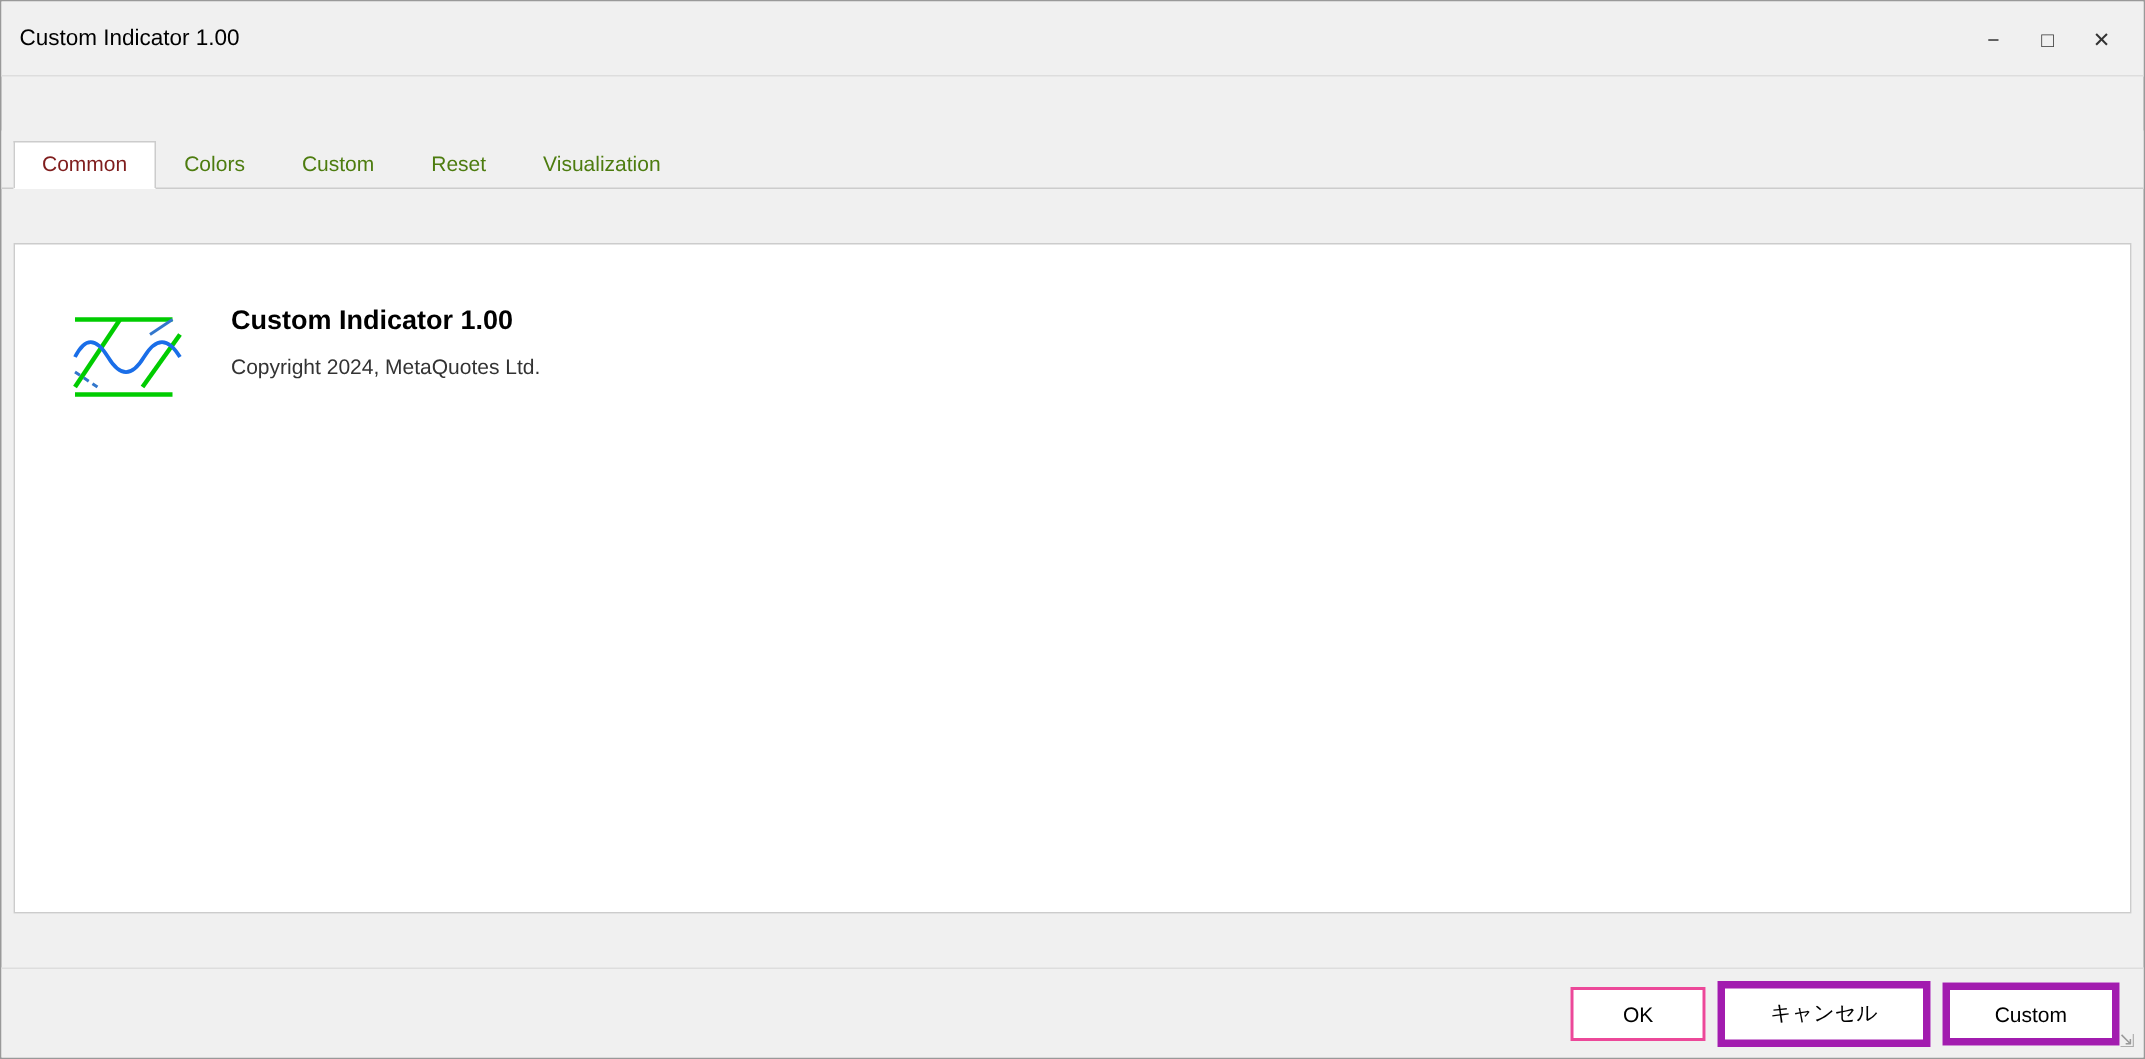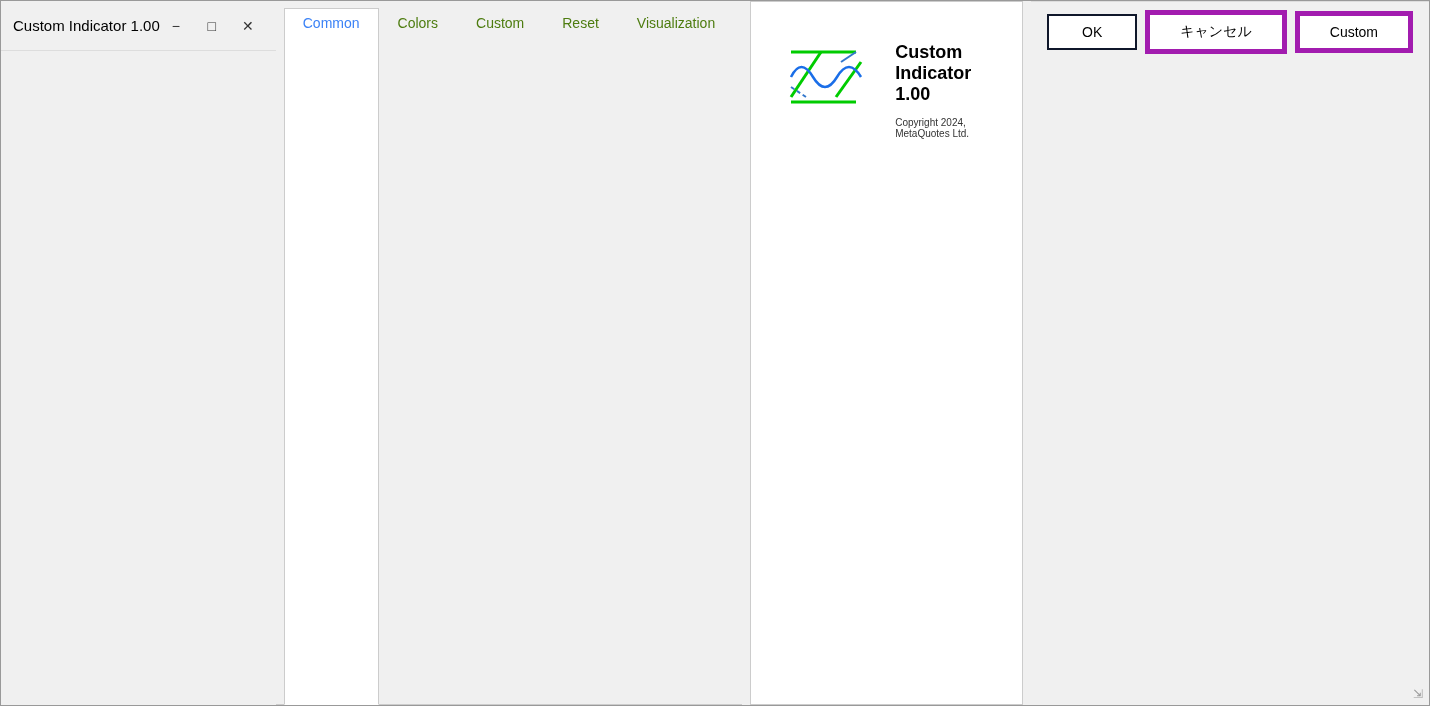--- a/index.html
+++ b/index.html
@@ -18,22 +18,23 @@
       height: 706px;
       overflow: hidden;
     }
 
     .window {
       width: 1430px;
       height: 706px;
       background: #f0f0f0;
       border: 1px solid #999;
       display: flex;
-      flex-direction: row;
+      flex-direction: column;
       box-shadow: 2px 2px 8px rgba(0,0,0,0.3);
+      gap: 36px;
     }
 
     .title-bar {
       background: #f0f0f0;
       display: flex;
       align-items: center;
       justify-content: space-between;
       padding: 8px 12px;
       border-bottom: 1px solid #ddd;
       height: 50px;
@@ -81,21 +82,21 @@
       background: transparent;
       color: #4d7c0f;
       position: relative;
       top: 1px;
     }
 
     .tab.active {
       background: #ffffff;
       border: 1px solid #ccc;
       border-bottom: 1px solid #ffffff;
-      color: #3b82f6;
+      color: #7f1d1d;
       font-weight: 400;
     }
 
     .content-area {
       flex: 1;
       background: #ffffff;
       padding: 30px 30px;
       border: 1px solid #ccc;
       margin: 0 8px;
       overflow: auto;
@@ -120,21 +121,21 @@
       padding-top: 10px;
     }
 
     .indicator-name {
       font-size: 18px;
       font-weight: 700;
       color: #000;
     }
 
     .indicator-copyright {
-      font-size: 10px;
+      font-size: 14px;
       color: #333;
     }
 
     .footer {
       display: flex;
       justify-content: flex-end;
       align-items: center;
       padding: 12px 16px;
       gap: 8px;
       background: #f0f0f0;
@@ -146,21 +147,21 @@
       padding: 8px 30px;
       font-size: 14px;
       cursor: pointer;
       border: 5px solid #a21caf;
       background: #ffffff;
       color: #000;
       min-width: 90px;
     }
 
     .footer-btn.ok-btn {
-      border: 2px solid #0f172a;
+      border: 2px solid #ec4899;
       color: #000;
     }
 
     .resize-handle {
       position: absolute;
       bottom: 4px;
       right: 6px;
       font-size: 12px;
       color: #999;
       cursor: se-resize;

